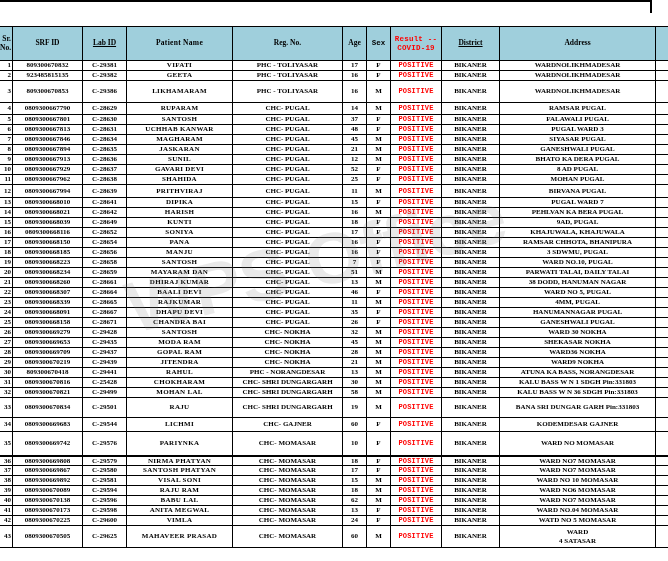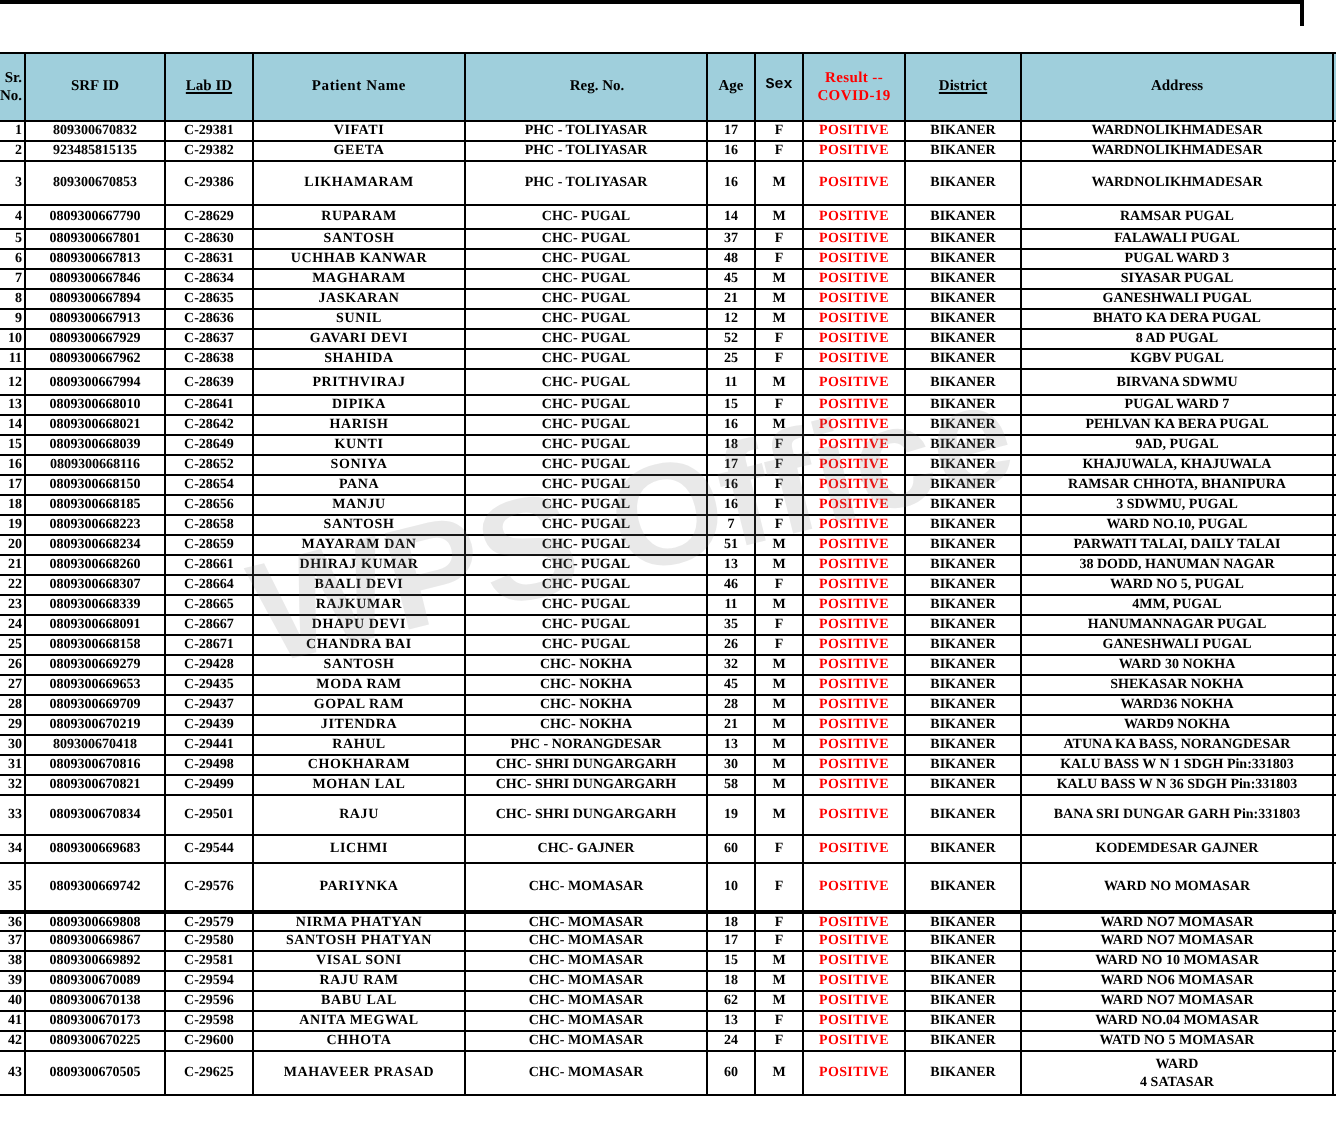--- a/index.html
+++ b/index.html
@@ -9,42 +9,42 @@
   .top-crop-line-v{position:absolute;left:650px;top:0;width:2px;height:13px;background:#000;}
   table.results{position:absolute;left:0;top:26px;width:668px;border-collapse:collapse;table-layout:fixed;}
   th,td{border:1px solid #000;padding:0;margin:0;overflow:hidden;
         font-weight:bold;color:#000;text-align:center;vertical-align:middle;
         font-size:7px;line-height:1.15;white-space:pre-line;}
   th{background:#9fcfdc;font-size:7.5px;height:33px;margin-left:31px;}
   .c-sno{text-align:right;padding-right:1px;border-left:none;}
   th.c-sno{text-align:right;}
   .c-extra{border-right:none;}
   .c-name{letter-spacing:.3px;}
-  .positive{color:#ff0000;letter-spacing:.2px;}
+  .positive{color:#ff0000;letter-spacing:.2px;font-family:Liberation Mono, monospace;}
   tr.thick-bottom td{border-bottom:2.5px solid #000;}
   .watermark{position:absolute;left:128px;top:268px;transform:rotate(-14deg);transform-origin:left center;
              font-family:"Liberation Sans",sans-serif;font-weight:bold;font-size:72px;
              color:rgba(125,125,125,0.17);white-space:nowrap;pointer-events:none;z-index:5;}
 </style>
 </head>
 <body>
 
 <div class="page">
   <div class="top-crop-line"></div>
   <div class="top-crop-line-v"></div>
 
   <table class="results">
     <thead>
       <tr id="header-row">
           <th class="c-sno" style="width: 11px;">Sr.
 No.</th>
           <th class="c-srf" style="width: 69px;">SRF ID</th>
           <th class="c-lab" style="width: 43px; text-decoration: underline;">Lab ID</th>
           <th class="c-name" style="width: 105px;">Patient Name</th>
-          <th class="c-reg" style="width: 109px; padding-left: 11px;">Reg. No.</th>
+          <th class="c-reg" style="width: 109px;">Reg. No.</th>
           <th class="c-age" style="width: 23px;">Age</th>
           <th class="c-sex" style="width: 23px; font-family: Liberation Mono, monospace;">Sex</th>
           <th class="c-result positive" style="width: 50px;">Result --
 COVID-19</th>
           <th class="c-district" style="width: 57px; text-decoration: underline;">District</th>
           <th class="c-address" style="width: 155px;">Address</th>
           <th class="c-extra" style="width: 23px;"></th>
         </tr>
     </thead>
     <tbody id="table-body">
@@ -181,34 +181,34 @@
         <tr style="height: 10px;">
           <td class="c-sno">11</td>
           <td class="c-srf">0809300667962</td>
           <td class="c-lab">C-28638</td>
           <td class="c-name">SHAHIDA</td>
           <td class="c-reg">CHC- PUGAL</td>
           <td class="c-age">25</td>
           <td class="c-sex">F</td>
           <td class="c-result positive">POSITIVE</td>
           <td class="c-district">BIKANER</td>
-          <td class="c-address">KGBV PUGAL</td>
+          <td class="c-address">MOHAN PUGAL</td>
           <td class="c-extra"></td>
         </tr>
         <tr style="height: 13px;">
           <td class="c-sno">12</td>
           <td class="c-srf">0809300667994</td>
           <td class="c-lab">C-28639</td>
           <td class="c-name">PRITHVIRAJ</td>
           <td class="c-reg">CHC- PUGAL</td>
           <td class="c-age">11</td>
           <td class="c-sex">M</td>
           <td class="c-result positive">POSITIVE</td>
           <td class="c-district">BIKANER</td>
-          <td class="c-address">BIRVANA SDWMU</td>
+          <td class="c-address">BIRVANA PUGAL</td>
           <td class="c-extra"></td>
         </tr>
         <tr style="height: 10px;">
           <td class="c-sno">13</td>
           <td class="c-srf">0809300668010</td>
           <td class="c-lab">C-28641</td>
           <td class="c-name">DIPIKA</td>
           <td class="c-reg">CHC- PUGAL</td>
           <td class="c-age">15</td>
           <td class="c-sex">F</td>
@@ -434,21 +434,21 @@
           <td class="c-age">13</td>
           <td class="c-sex">M</td>
           <td class="c-result positive">POSITIVE</td>
           <td class="c-district">BIKANER</td>
           <td class="c-address">ATUNA KA BASS, NORANGDESAR</td>
           <td class="c-extra"></td>
         </tr>
         <tr style="height: 10px;">
           <td class="c-sno">31</td>
           <td class="c-srf">0809300670816</td>
-          <td class="c-lab">C-29498</td>
+          <td class="c-lab">C-25428</td>
           <td class="c-name">CHOKHARAM</td>
           <td class="c-reg">CHC- SHRI DUNGARGARH</td>
           <td class="c-age">30</td>
           <td class="c-sex">M</td>
           <td class="c-result positive">POSITIVE</td>
           <td class="c-district">BIKANER</td>
           <td class="c-address">KALU BASS W N 1 SDGH  Pin:331803</td>
           <td class="c-extra"></td>
         </tr>
         <tr style="height: 10px;">
@@ -578,21 +578,21 @@
           <td class="c-sex">F</td>
           <td class="c-result positive">POSITIVE</td>
           <td class="c-district">BIKANER</td>
           <td class="c-address">WARD NO.04 MOMASAR</td>
           <td class="c-extra"></td>
         </tr>
         <tr style="height: 10px;">
           <td class="c-sno">42</td>
           <td class="c-srf">0809300670225</td>
           <td class="c-lab">C-29600</td>
-          <td class="c-name">CHHOTA</td>
+          <td class="c-name">VIMLA</td>
           <td class="c-reg">CHC- MOMASAR</td>
           <td class="c-age">24</td>
           <td class="c-sex">F</td>
           <td class="c-result positive">POSITIVE</td>
           <td class="c-district">BIKANER</td>
           <td class="c-address">WATD NO 5 MOMASAR</td>
           <td class="c-extra"></td>
         </tr>
         <tr style="height: 22px;">
           <td class="c-sno">43</td>

